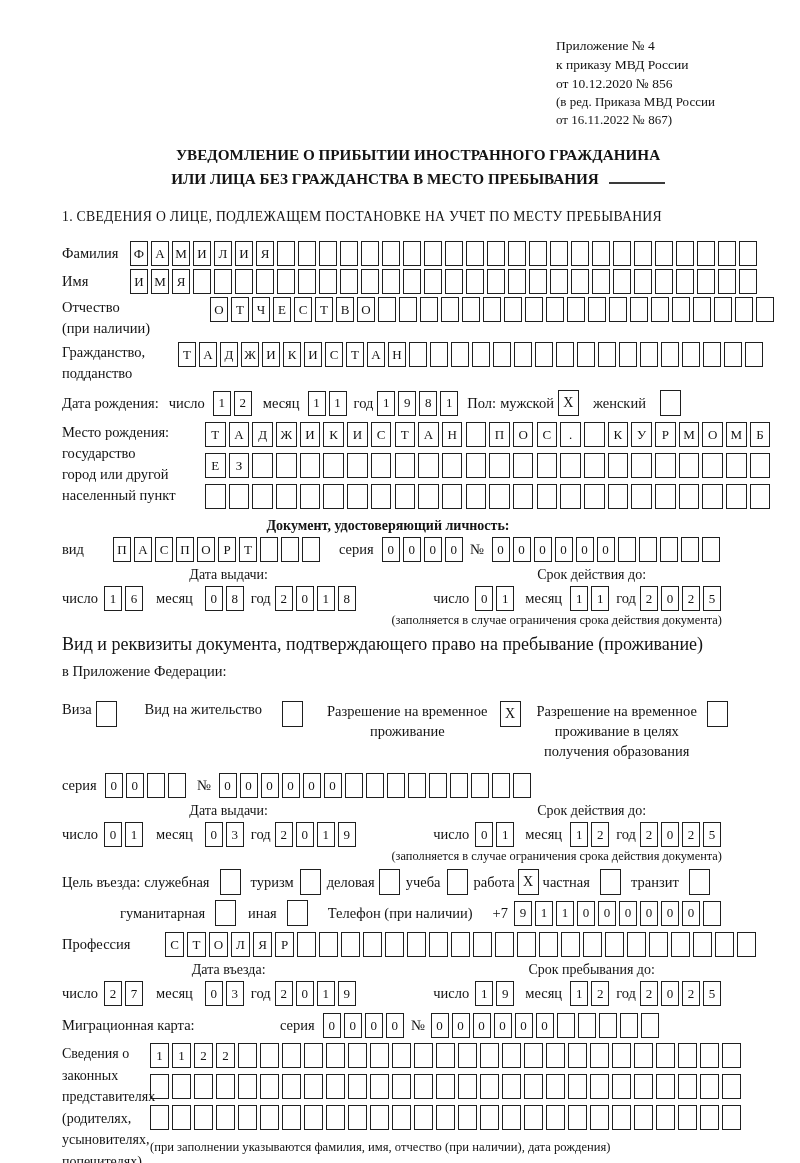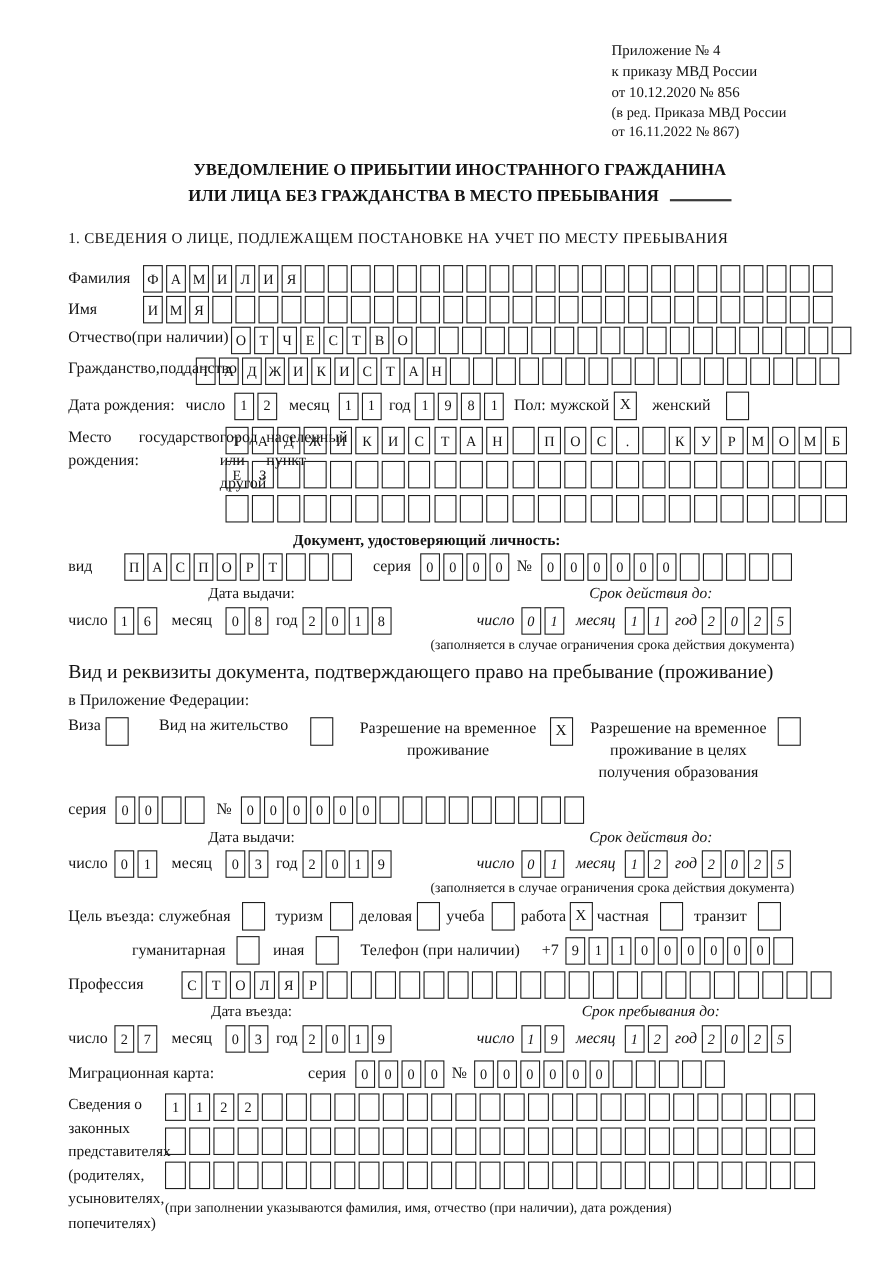--- a/index.html
+++ b/index.html
@@ -16,21 +16,21 @@
   
   .title{text-align:center;font-weight:bold;font-size:15.2px;line-height:24px;margin-top:14px;}
   .blank{display:inline-block;width:56px;border-bottom:2.5px solid #3a3a3a;height:12px;margin-left:10px;}
   .sec-head{font-weight:normal;font-size:13.7px;letter-spacing:.3px;margin-top:18px;}
 
   
   .fields{margin-top:16px;}
   .frow{display:flex;align-items:center;margin-bottom:3px;}
   .frow.top{align-items:flex-start;}
   .lbl{font-size:14.5px;flex:none;}
-  .lbl2{display:flex;flex-direction:row;font-size:14.5px;line-height:21px;flex:none;}
+  .lbl2{display:flex;flex-direction:column;font-size:14.5px;line-height:21px;flex:none;}
   .cells{display:inline-flex;flex:none;}
   .cell{box-sizing:border-box;display:inline-flex;align-items:center;justify-content:center;
         width:18px;height:25px;border:1.8px solid #1f1f1f;margin-right:3px;font-size:13px;}
   .wbig .cell{width:20.5px;margin-right:3.2px;}
   .wmid .cell{width:19px;}
   .cbox{box-sizing:border-box;display:inline-flex;align-items:center;justify-content:center;
         width:21px;height:26px;border:1.8px solid #1f1f1f;font-size:14px;flex:none;}
 
   .lw68{width:68px;}.lw148{width:148px;}.lw116{width:116px;}.lw103{width:103px;}
   .ml4{margin-left:4px;}.ml6{margin-left:6px;}.ml8{margin-left:8px;}.ml10{margin-left:10px;}
@@ -40,29 +40,29 @@
   
   .bp-labels{width:143px;}
   .bp-rows .cells{margin-bottom:6px;}
 
   
   .doc-head{font-weight:bold;font-size:14px;text-align:center;margin:3px 60px 3px 0;}
 
   
   .dblock{display:flex;margin-top:5px;}
   .g1{width:340px;}
-  .g2{width:372px;margin-left:14px;font-style:italic;}
+  .g2{width:372px;margin-left:14px;}
   .dhead{text-align:center;font-size:14px;margin-bottom:3px;}
   .dline{display:flex;align-items:center;font-size:14.5px;}
   .dnote{font-size:12.4px;text-align:right;padding-right:52px;margin-top:2px;}
 
   
   .intro{font-size:18px;margin-top:6px;}
   .intro2{font-size:14.5px;margin-top:8px;}
-  .opts{display:flex;align-items:flex-start;margin-top:6px;}
+  .opts{display:flex;align-items:flex-start;margin-top:21px;}
   .opt-multi{display:flex;flex-direction:column;text-align:center;font-size:14.5px;line-height:20px;}
   .opts .cbox{margin-top:0;}
 
   .purpose1,.purpose2{display:flex;align-items:center;margin-top:5px;font-size:14.5px;}
   .purpose2{margin-left:58px;}
 
   
   .reps{display:flex;margin-top:5px;align-items:flex-start;}
   .reps-labels{width:88px;font-size:14px;line-height:21.5px;flex:none;}
   .reps-rows .cells{margin-bottom:6px;}

